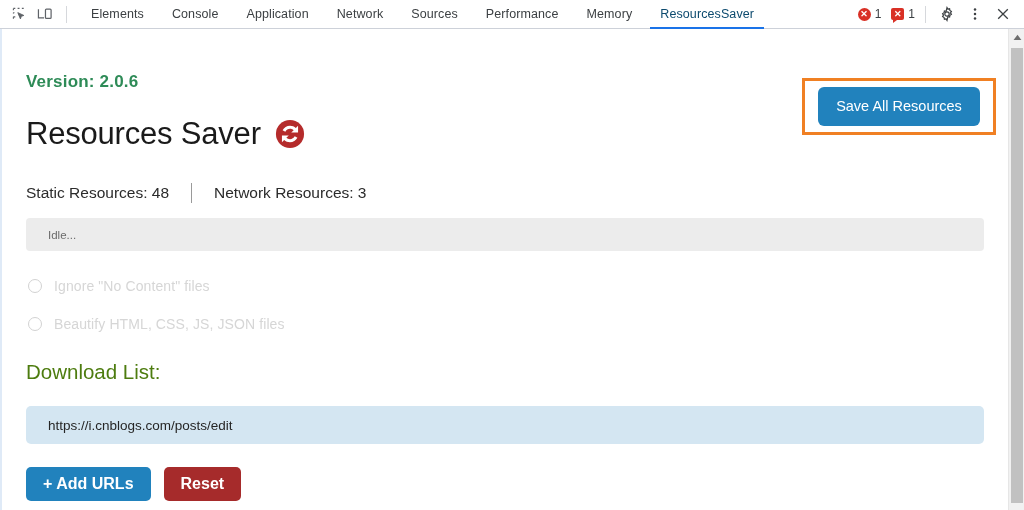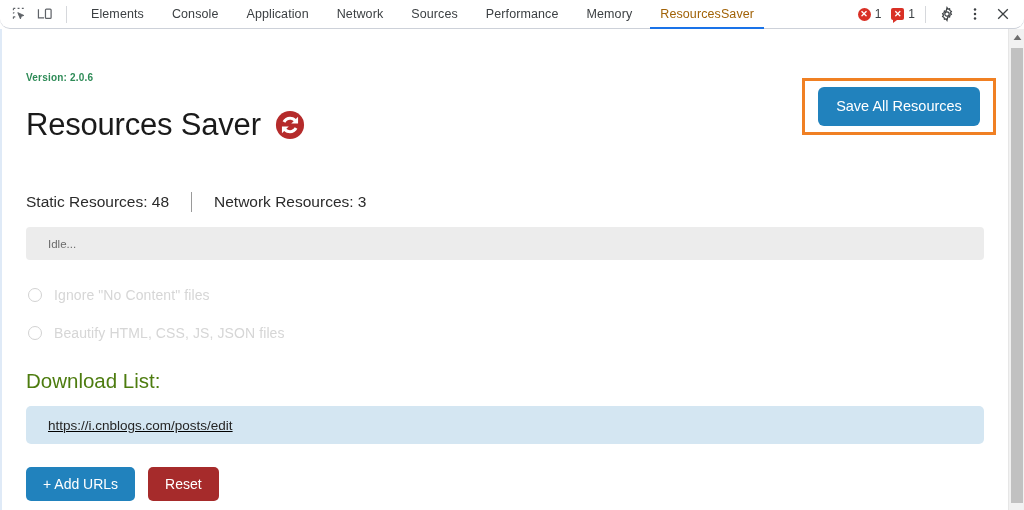--- a/index.html
+++ b/index.html
@@ -22,21 +22,20 @@
   .devtools-bar {
     position: absolute;
     top: 0; left: 0;
     width: 1024px;
     height: 29px;
     background: #ffffff;
     border-bottom: 1px solid #cdd1d9;
     display: flex;
     align-items: center;
     padding: 0 8px 0 6px;
-    border-radius: 10px;
   }
 
   .tb-icon {
     width: 26px; height: 24px;
     display: flex; align-items: center; justify-content: center;
     color: #5f6368;
     flex: 0 0 auto;
     cursor: pointer;
   }
   .tb-icon svg { display: block; }
@@ -60,21 +59,21 @@
     display: flex;
     align-items: center;
     padding: 0 14px;
     font-size: 12.5px;
     color: #3c4043;
     height: 29px;
     white-space: nowrap;
     cursor: pointer;
     letter-spacing: .1px;
   }
-  .tab.active { color: #a16207; }
+  .tab.active { color: #0c4a6e; }
   .tab.active::after {
     content: "";
     position: absolute;
     left: 4px; right: 4px; bottom: 0;
     height: 2px;
     background: #1a73e8;
   }
 
   .spacer { flex: 1 1 auto; }
 
@@ -139,21 +138,21 @@
     border-left: 2px solid #dfeaf7;
     overflow: hidden;
   }
 
   .content {
     padding: 0 24px;
   }
 
   .version {
     color: #2e8b57;
-    font-size: 10px;
+    font-size: 17px;
     font-weight: bold;
     margin-top: 43px;
     letter-spacing: .2px;
   }
 
   .title-row {
     display: flex;
     align-items: center;
     gap: 14px;
     margin-top: 20px;
@@ -198,21 +197,21 @@
     font-size: 14.5px;
     padding: 0 18px;
     height: 39px;
     line-height: 39px;
     border-radius: 6px;
   }
 
   .counts-row {
     display: flex;
     align-items: center;
-    margin-top: 45px;
+    margin-top: 27px;
     font-size: 15.5px;
     color: #2b2b2b;
   }
   .counts-sep {
     width: 1px;
     height: 20px;
     background: #9a9a9a;
     margin: 0 22px;
   }
 
@@ -250,44 +249,44 @@
     letter-spacing: .1px;
   }
 
   .section-title {
     margin-top: 21px;
     font-size: 20.5px;
     color: #4d7c0f;
     font-weight: normal;
   }
 
-  .dl-list { margin-top: 13px; text-decoration: underline; }
+  .dl-list { margin-top: 22px; }
   .dl-item {
     background: #d4e6f2;
     border-radius: 5px;
     height: 38px;
     display: flex;
     align-items: center;
     padding-left: 22px;
     font-size: 13.5px;
     color: #262626;
   }
 
   .action-row {
     display: flex;
     gap: 13px;
     margin-top: 23px;
   }
   .btn-action {
-    font-size: 14px;
+    font-size: 16px;
     height: 34px;
     line-height: 34px;
     padding: 0 17px;
     border-radius: 5px;
-    font-weight: normal;
+    font-weight: bold;
   }
 
   
   .scrollbar {
     position: absolute;
     top: 29px;
     right: 0;
     width: 16px;
     height: 481px;
     background: #f1f1f1;

